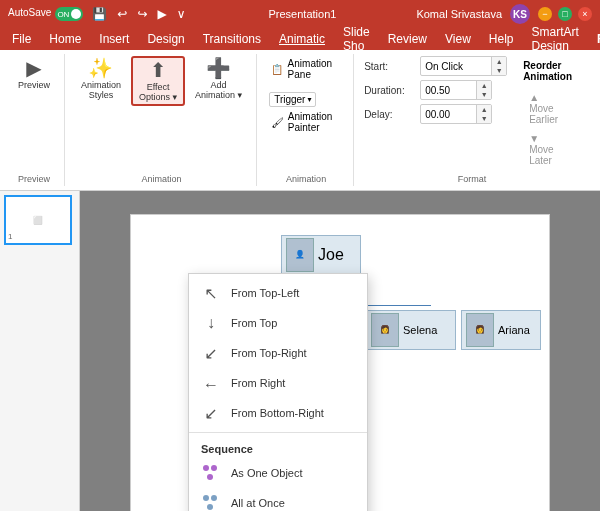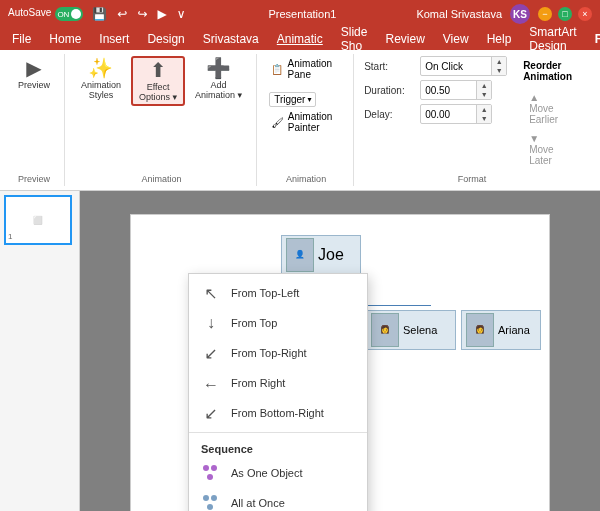--- a/index.html
+++ b/index.html
@@ -106,21 +106,21 @@
       <div class="win-btn win-close">×</div>
     </div>
   </div>
 </div>
 
 <div class="menu-bar">
   <span class="menu-item">File</span>
   <span class="menu-item">Home</span>
   <span class="menu-item">Insert</span>
   <span class="menu-item">Design</span>
-  <span class="menu-item">Srivastava</span>
+  <span class="menu-item">Transitions</span>
   <span class="menu-item" style="text-decoration: underline;">Animatic</span>
   <span class="menu-item">Slide Sho</span>
   <span class="menu-item">Review</span>
   <span class="menu-item">View</span>
   <span class="menu-item">Help</span>
   <span class="menu-item">SmartArt Design</span>
   <span class="menu-item" style="font-weight:bold;">Format</span>
 
 </div>
 

